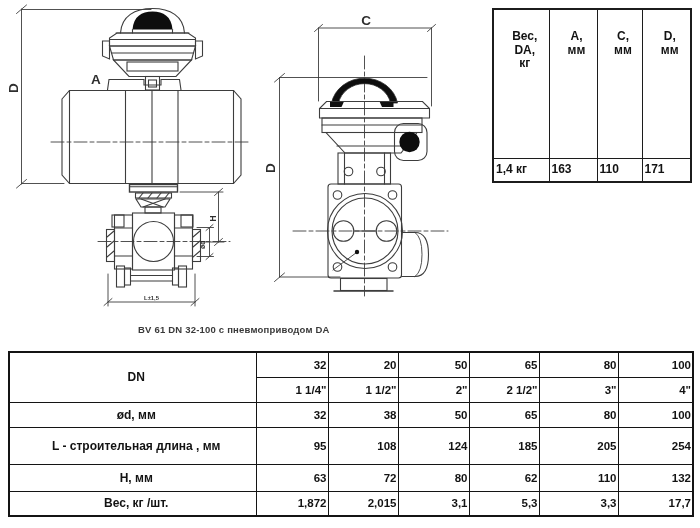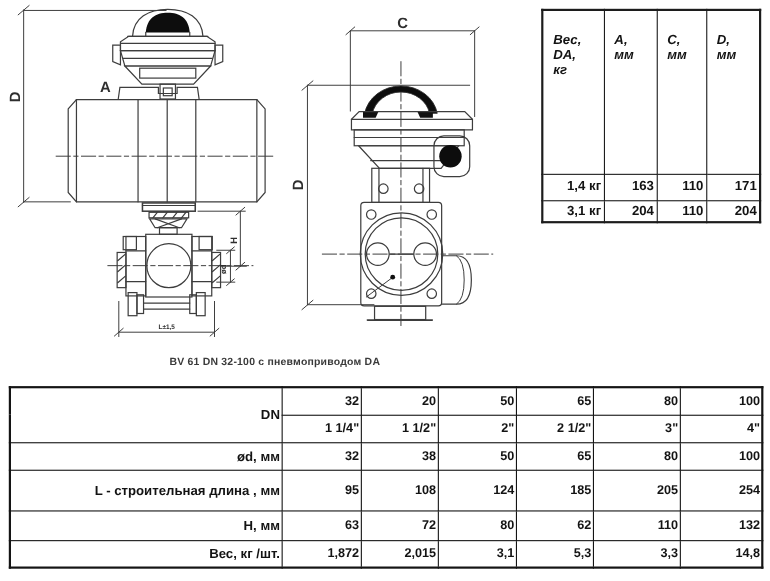--- a/index.html
+++ b/index.html
@@ -5,33 +5,33 @@
   html,body{margin:0;padding:0;}
   body{background:#ffffff;font-family:"Liberation Sans",sans-serif;}
   .page{position:relative;width:700px;height:528px;background:#fff;overflow:hidden;}
 
   svg text{font-family:"Liberation Sans",sans-serif;fill:#2e2e2e;}
 
   
   .spec-table{position:absolute;left:492px;top:8px;border-collapse:collapse;table-layout:fixed;}
   .spec-table td,.spec-table th{border:1.6px solid #1c1c1c;color:#131313;
     font-size:12px;font-weight:bold;line-height:1.14;}
-  .spec-table th{vertical-align:top;text-align:left;padding:20px 2px 2px 9px;white-space:pre-line;font-style:italic;}
-  .spec-table td{text-align:right;padding:0 2px;}
+  .spec-table th{vertical-align:top;text-align:center;padding:20px 2px 2px 9px;white-space:pre-line;}
+  .spec-table td{text-align:left;padding:0 2px;}
   .spec-table{border:2px solid #1c1c1c;}
 
   
-  .caption{position:absolute;left:154px;top:324px;font-size:9.5px;font-weight:bold;
+  .caption{position:absolute;left:138px;top:324px;font-size:9.5px;font-weight:bold;
     color:#3a3a3a;letter-spacing:.2px;}
 
   
   .size-table{position:absolute;left:8px;top:351px;border-collapse:collapse;table-layout:fixed;}
   .size-table td{border:1.7px solid #141414;color:#131313;font-size:12px;font-weight:bold;}
   .size-table{border:2.2px solid #141414;}
-  .size-table td.lbl{text-align:right;padding-left:8px;}
+  .size-table td.lbl{text-align:center;padding-left:8px;}
   .size-table td.val{text-align:right;font-size:11.5px;}
 </style>
 </head>
 <body>
 
 <div class="page">
 
   <svg width="490" height="348" viewBox="0 0 490 348" style="position:absolute;left:0;top:0" fill="none" stroke="#3d3d3d" stroke-width="1.1" stroke-linecap="round">
 
     <g>
@@ -242,26 +242,20 @@
 мм</th>
       <th>D,
 мм</th>
     </tr>
     <tr style="height:24px">
       <td>1,4 кг</td>
       <td>163</td>
       <td>110</td>
       <td>171</td>
     </tr>
-    <tr style="height:20px">
-      <td>3,1 кг</td>
-      <td>204</td>
-      <td>110</td>
-      <td>204</td>
-    </tr>
   </tbody>
     </table>
 
   <div class="caption">BV 61 DN 32-100 с пневмоприводом DA</div>
 
   <table class="size-table">
     <colgroup>
       <col style="width:247px">
         <col style="width:72px">
         <col style="width:70px">
@@ -315,18 +309,18 @@
       <td class="val">110</td>
       <td class="val">132</td>
     </tr>
     <tr style="height:25px">
       <td class="lbl">Вес, кг /шт.</td>
       <td class="val">1,872</td>
       <td class="val">2,015</td>
       <td class="val">3,1</td>
       <td class="val">5,3</td>
       <td class="val">3,3</td>
-      <td class="val">14,8</td>
+      <td class="val">17,7</td>
     </tr>
   </tbody>
     </table>
 
 </div>
 
 </body></html>

